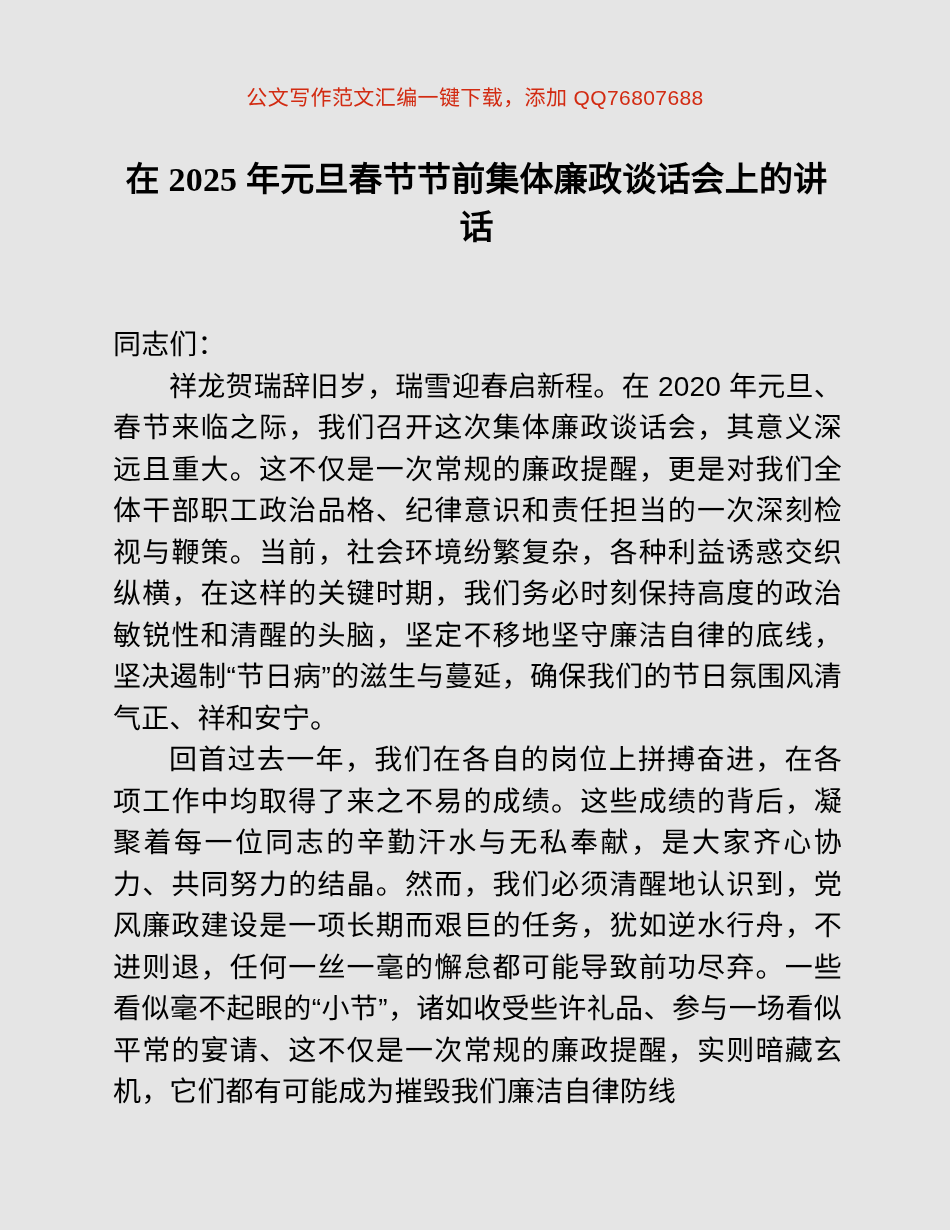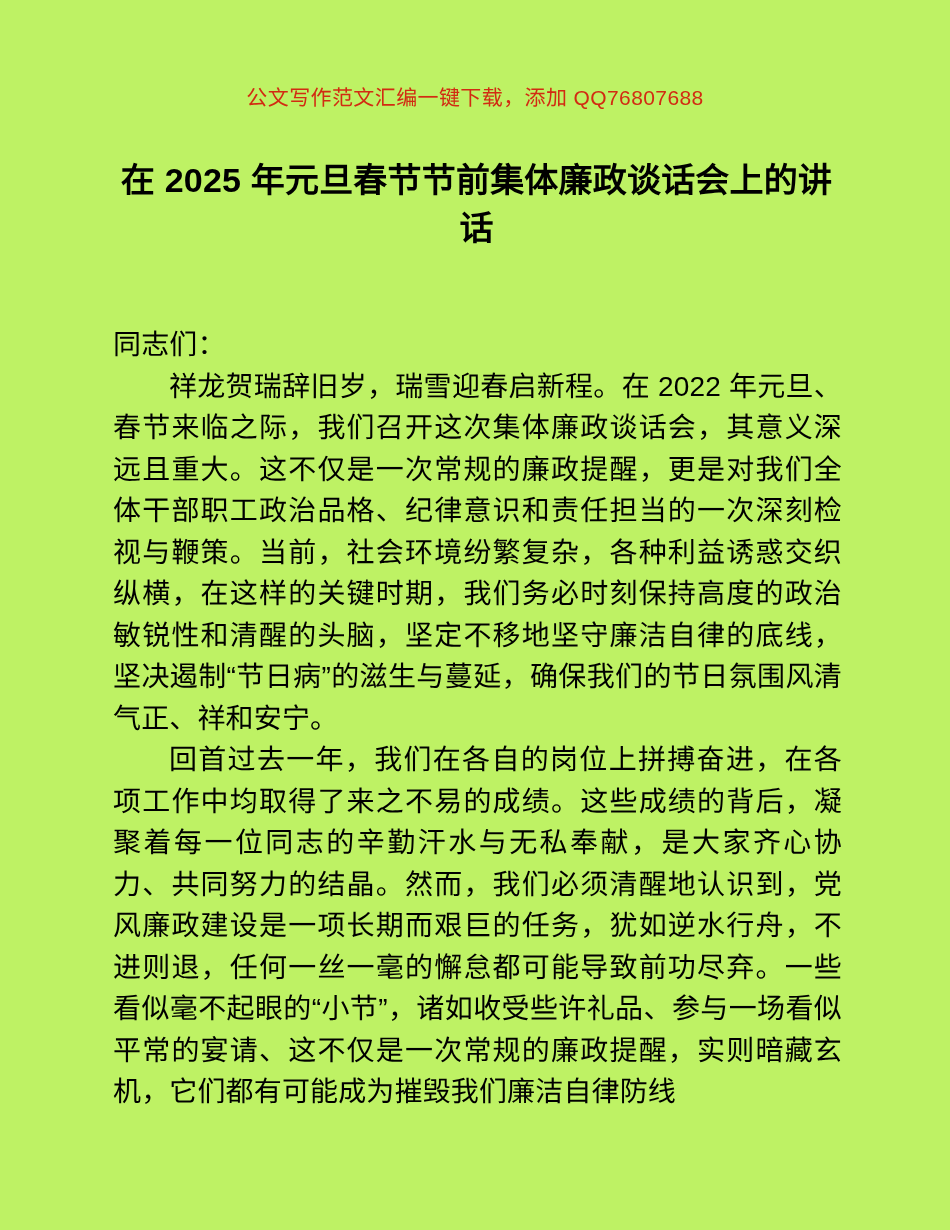--- a/index.html
+++ b/index.html
@@ -6,21 +6,21 @@
   html, body {
     margin: 0;
     padding: 0;
     background: #ffffff;
   }
 
   .page {
     position: relative;
     width: 950px;
     height: 1230px;
-    background: #bef264;
+    background: #e5e5e5;
     overflow: hidden;
     font-family: "Liberation Sans", "DejaVu Sans", sans-serif;
     -webkit-font-smoothing: antialiased;
   }
 
   
   .doc-header {
     position: absolute;
     top: 84px;
     left: 0;
@@ -43,21 +43,21 @@
     position: absolute;
     top: 156px;
     left: 113px;
     width: 727px;
     text-align: center;
     font-size: 34px;
     line-height: 48px;
     font-weight: 700;
     color: #000000;
     letter-spacing: 0.2px;
-    font-family: Liberation Sans, sans-serif;
+    font-family: Liberation Serif, serif;
   }
 
   
   .doc-body {
     position: absolute;
     top: 292px;
     left: 113px;
     width: 729px;
     margin-top: 32px;
   }
@@ -93,17 +93,17 @@
 <div class="page">
 
   <div class="doc-header">
     <span class="doc-header-text">公文写作范文汇编一键下载，添加 QQ76807688</span>
   </div>
 
   <div class="doc-title">在 2025 年元旦春节节前集体廉政谈话会上的讲话</div>
 
   <div class="doc-body">
     <p class="para salutation">同志们：</p>
-    <p class="para indent">祥龙贺瑞辞旧岁，瑞雪迎春启新程。在 2022 年元旦、春节来临之际，我们召开这次集体廉政谈话会，其意义深远且重大。这不仅是一次常规的廉政提醒，更是对我们全体干部职工政治品格、纪律意识和责任担当的一次深刻检视与鞭策。当前，社会环境纷繁复杂，各种利益诱惑交织纵横，在这样的关键时期，我们务必时刻保持高度的政治敏锐性和清醒的头脑，坚定不移地坚守廉洁自律的底线，坚决遏制“节日病”的滋生与蔓延，确保我们的节日氛围风清气正、祥和安宁。</p>
+    <p class="para indent">祥龙贺瑞辞旧岁，瑞雪迎春启新程。在 2020 年元旦、春节来临之际，我们召开这次集体廉政谈话会，其意义深远且重大。这不仅是一次常规的廉政提醒，更是对我们全体干部职工政治品格、纪律意识和责任担当的一次深刻检视与鞭策。当前，社会环境纷繁复杂，各种利益诱惑交织纵横，在这样的关键时期，我们务必时刻保持高度的政治敏锐性和清醒的头脑，坚定不移地坚守廉洁自律的底线，坚决遏制“节日病”的滋生与蔓延，确保我们的节日氛围风清气正、祥和安宁。</p>
     <p class="para indent">回首过去一年，我们在各自的岗位上拼搏奋进，在各项工作中均取得了来之不易的成绩。这些成绩的背后，凝聚着每一位同志的辛勤汗水与无私奉献，是大家齐心协力、共同努力的结晶。然而，我们必须清醒地认识到，党风廉政建设是一项长期而艰巨的任务，犹如逆水行舟，不进则退，任何一丝一毫的懈怠都可能导致前功尽弃。一些看似毫不起眼的“小节”，诸如收受些许礼品、参与一场看似平常的宴请、这不仅是一次常规的廉政提醒，实则暗藏玄机，它们都有可能成为摧毁我们廉洁自律防线</p>
   </div>
 
 </div>
 
 </body></html>

